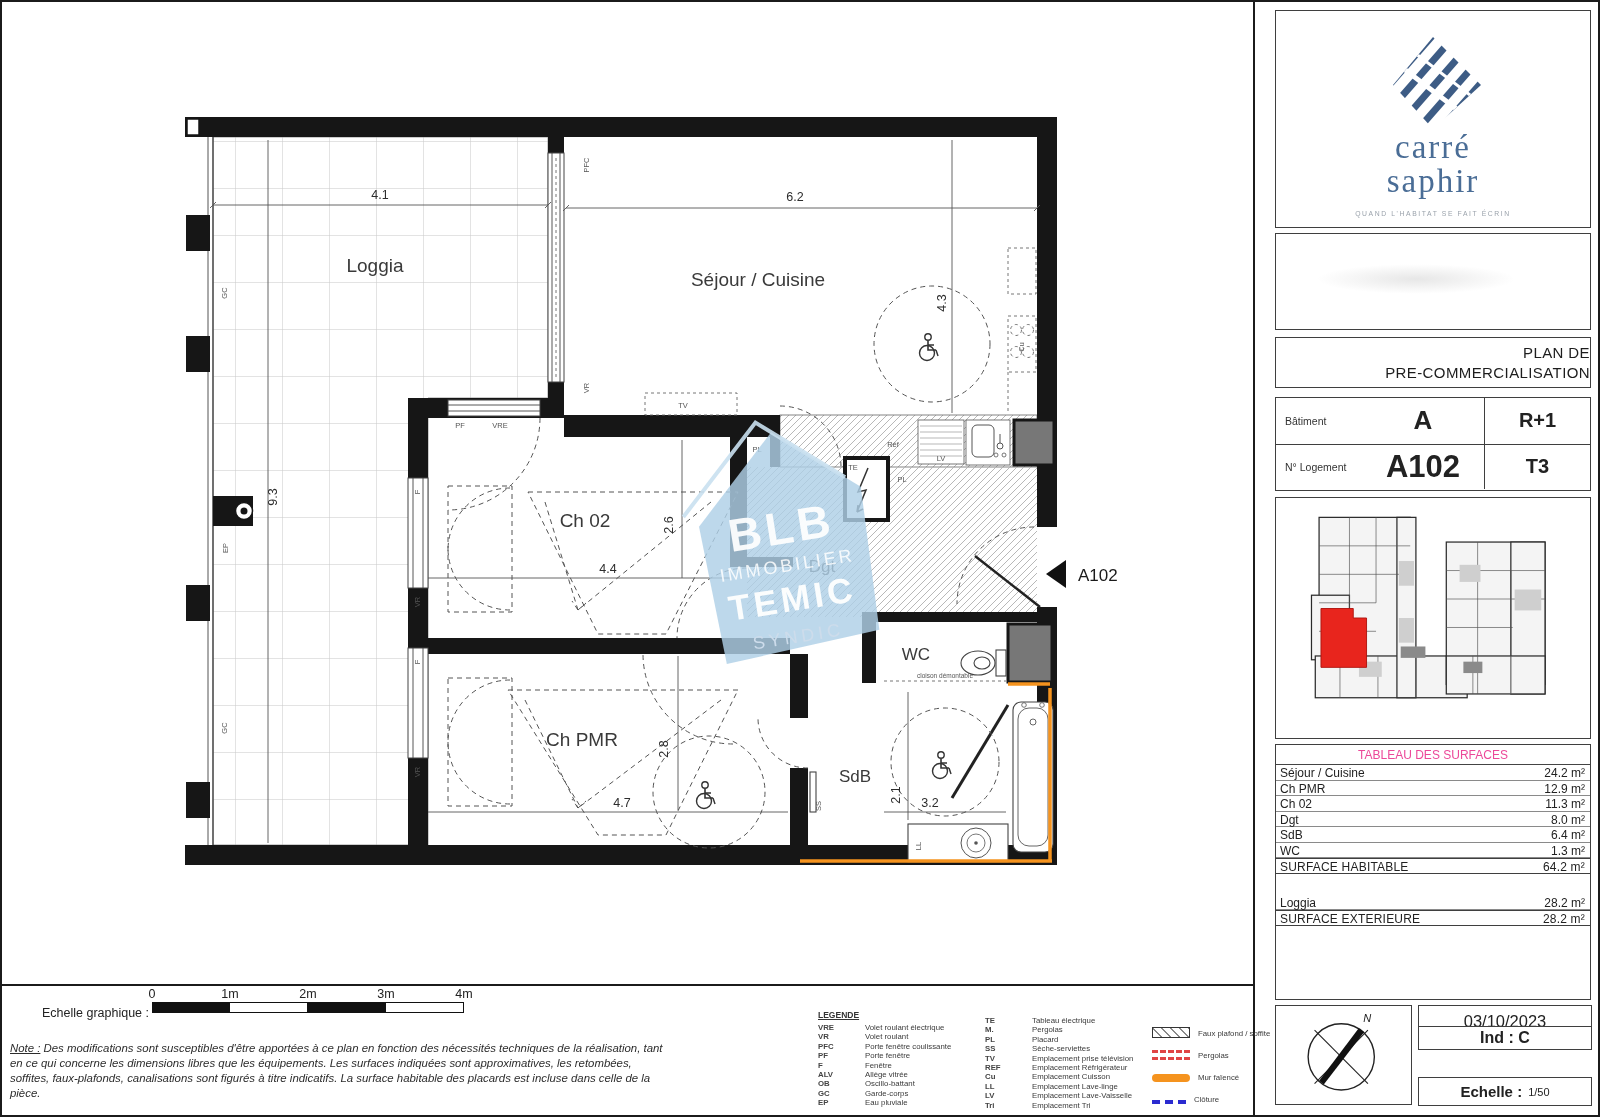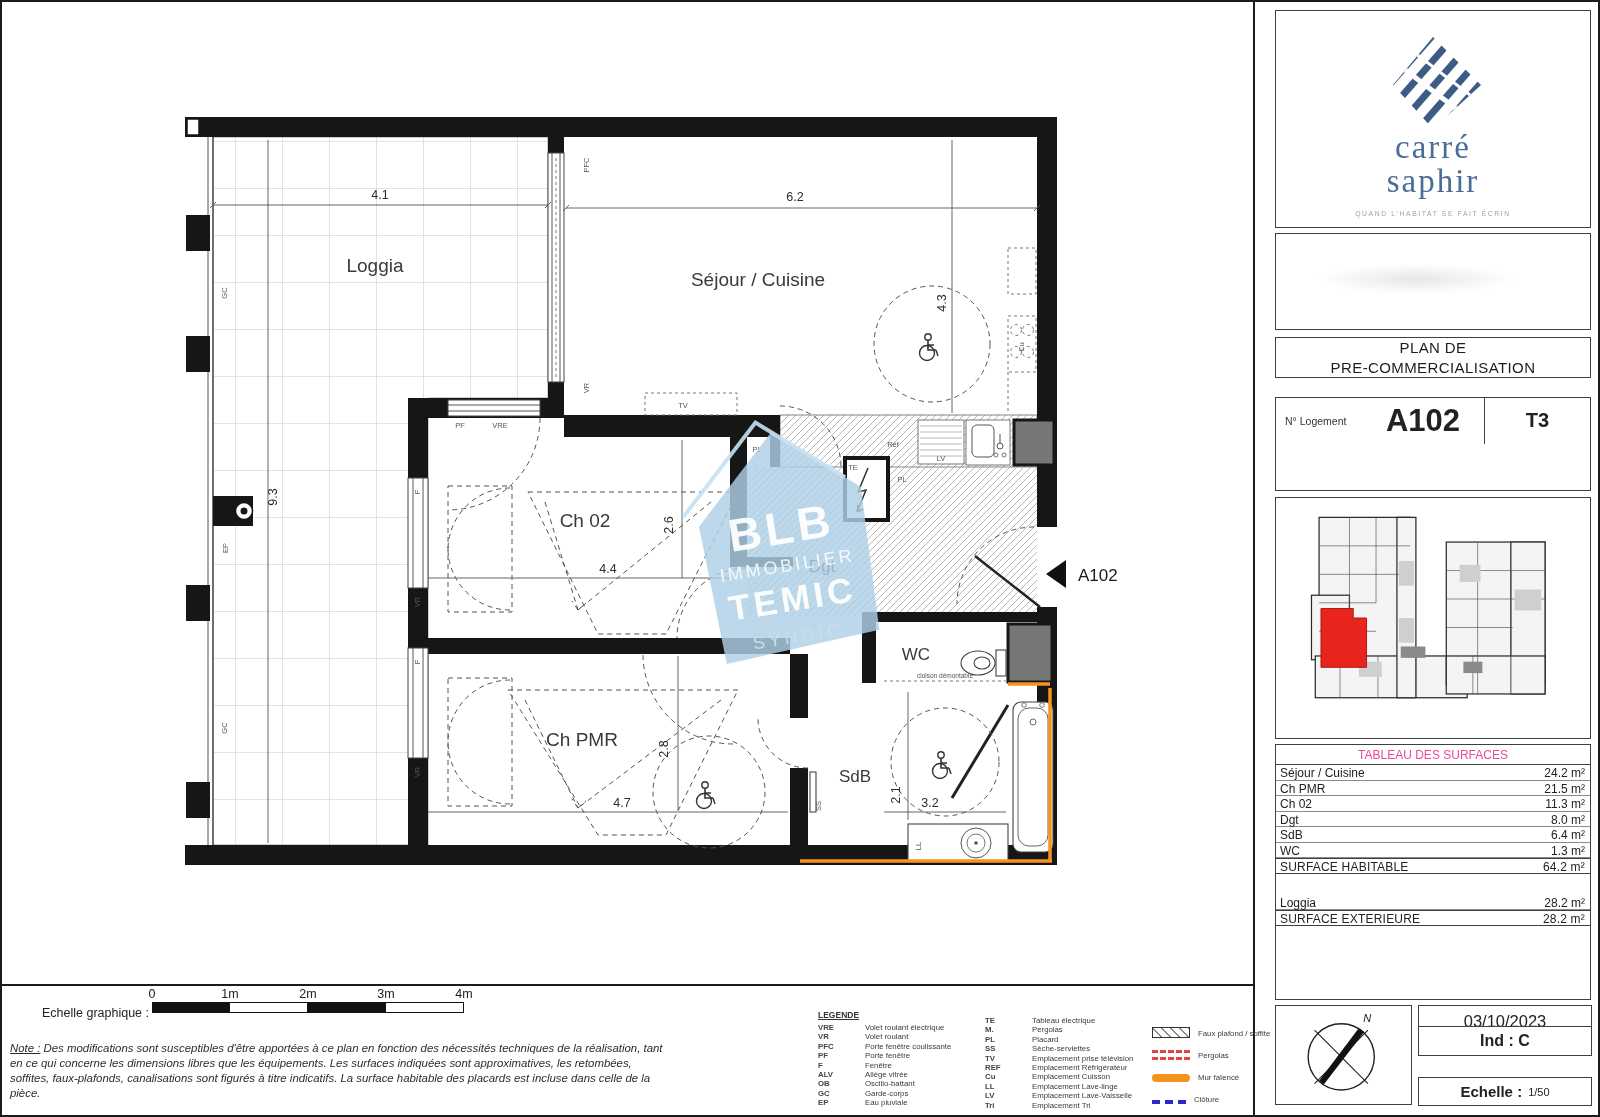--- a/index.html
+++ b/index.html
@@ -9,39 +9,39 @@
 .abs{position:absolute}
 .sheet-border{position:absolute;inset:0;border:2px solid #1b1b1b;pointer-events:none}
 .divider-v{position:absolute;left:1253px;top:0;height:1117px;width:2px;background:#1b1b1b}
 .divider-h{position:absolute;left:0;top:984px;width:1253px;height:2px;background:#1b1b1b}
 
 
 .box{position:absolute;left:1275px;width:316px;border:1.5px solid #3f3f3f;background:#fff}
 #logo-box{top:10px;height:218px;display:flex;flex-direction:column;align-items:center;justify-content:flex-start;padding-top:24px}
 #blank-box{top:233px;height:97px}
 .smudge{position:absolute;left:40px;top:30px;width:200px;height:30px;background:radial-gradient(ellipse at center,rgba(120,120,120,.18),rgba(255,255,255,0) 70%)}
-#title-box{top:337px;height:41px;display:flex;flex-direction:column;align-items:center;justify-content:center;font-size:15px;letter-spacing:.4px;line-height:1.3;color:#1d1d1d}
+#title-box{top:337px;height:51px;display:flex;flex-direction:column;align-items:flex-end;justify-content:center;font-size:15px;letter-spacing:.4px;line-height:1.3;color:#1d1d1d}
 #info-box{top:397px;height:94px}
 .i-row{display:flex;align-items:stretch;height:45.5px}
 .i-row + .i-row{border-top:1.5px solid #3f3f3f}
 .i-label{width:86px;padding-left:9px;font-size:10.5px;color:#333;display:flex;align-items:center}
 .i-big{flex:1;display:flex;align-items:center;justify-content:center;font-weight:bold}
 .i-big.sz1{font-size:26px}
 .i-big.sz2{font-size:31px}
 .i-right{width:106px;border-left:1.5px solid #3f3f3f;display:flex;align-items:center;justify-content:center;font-weight:bold;font-size:20px}
 #keyplan-box{top:497px;height:242px;display:flex;align-items:center;justify-content:center}
 #surfaces-box{top:744px;height:256px;font-size:12px}
 .s-head{border-bottom:1.4px solid #444;text-align:center;padding:3px 0 2px;font-size:12px;color:#ec4899}
 .s-row{display:flex;justify-content:space-between;padding:1px 5px 0 4px;border-bottom:1px solid #8a8a8a;height:15.5px;line-height:14px}
 .s-row.s-total{border:1.4px solid #3f3f3f;border-left:none;border-right:none;letter-spacing:.2px}
 .s-gap{height:21px}
 #compass-box{top:1005px;height:100px;width:137px;display:flex;align-items:center;justify-content:center}
 .fbox{position:absolute;left:1418px;width:174px;border:1.5px solid #3f3f3f;background:#fff;display:flex;align-items:center;justify-content:center}
 #date-box{top:1005px;height:32px;font-size:16.5px;font-weight:normal}
-#ind-box{top:1026px;height:30px;font-size:16px;font-weight:bold}
+#ind-box{top:1026px;height:24px;font-size:16px;font-weight:bold}
 #echelle-box{top:1077px;height:29px;font-size:15px;font-weight:bold}
 #echelle-box .ech-val{font-size:11px;font-weight:normal;margin-left:6px}
 
 
 .logo-name{font-family:"Liberation Serif",serif;color:#4a6d96;font-size:33px;line-height:1.02;letter-spacing:2px;text-align:center}
 .logo-tagline{margin-top:12px;font-size:6.8px;letter-spacing:1.6px;color:#9aa2ab;text-align:center}
 
 
 #scale-label{left:42px;top:1006px;font-size:12.5px;color:#222}
 .tick{position:absolute;top:987px;transform:translateX(-50%);font-size:12.5px;color:#222}
@@ -473,20 +473,25 @@
       <div class="smudge"></div>
     </div>
 
   <div id="title-box" class="box">
     <div>PLAN DE</div>
     <div>PRE-COMMERCIALISATION</div>
   </div>
 
   <div id="info-box" class="box">
     <div class="i-row">
+      <span class="i-label">Bâtiment</span>
+      <span class="i-big sz1">A</span>
+      <span class="i-right">R+1</span>
+    </div>
+    <div class="i-row">
       <span class="i-label">N° Logement</span>
       <span class="i-big sz2">A102</span>
       <span class="i-right">T3</span>
     </div>
   </div>
 
   <div id="keyplan-box" class="box">
     <svg width="300" height="228" viewBox="0 0 316 240">
       <g stroke="#2a2a2a" stroke-width="1.3" fill="#f4f4f4">
         <rect x="38" y="14" width="96" height="150"></rect>
@@ -514,21 +519,21 @@
   </div>
 
   <div id="surfaces-box" class="box">
     <div class="s-head">TABLEAU DES SURFACES</div>
     <div class="s-row">
         <span>Séjour / Cuisine</span>
         <span>24.2 m²</span>
       </div>
     <div class="s-row">
         <span>Ch PMR</span>
-        <span>21.5 m²</span>
+        <span>12.9 m²</span>
       </div>
     <div class="s-row">
         <span>Ch 02</span>
         <span>11.3 m²</span>
       </div>
     <div class="s-row">
         <span>Dgt</span>
         <span>8.0 m²</span>
       </div>
     <div class="s-row">

